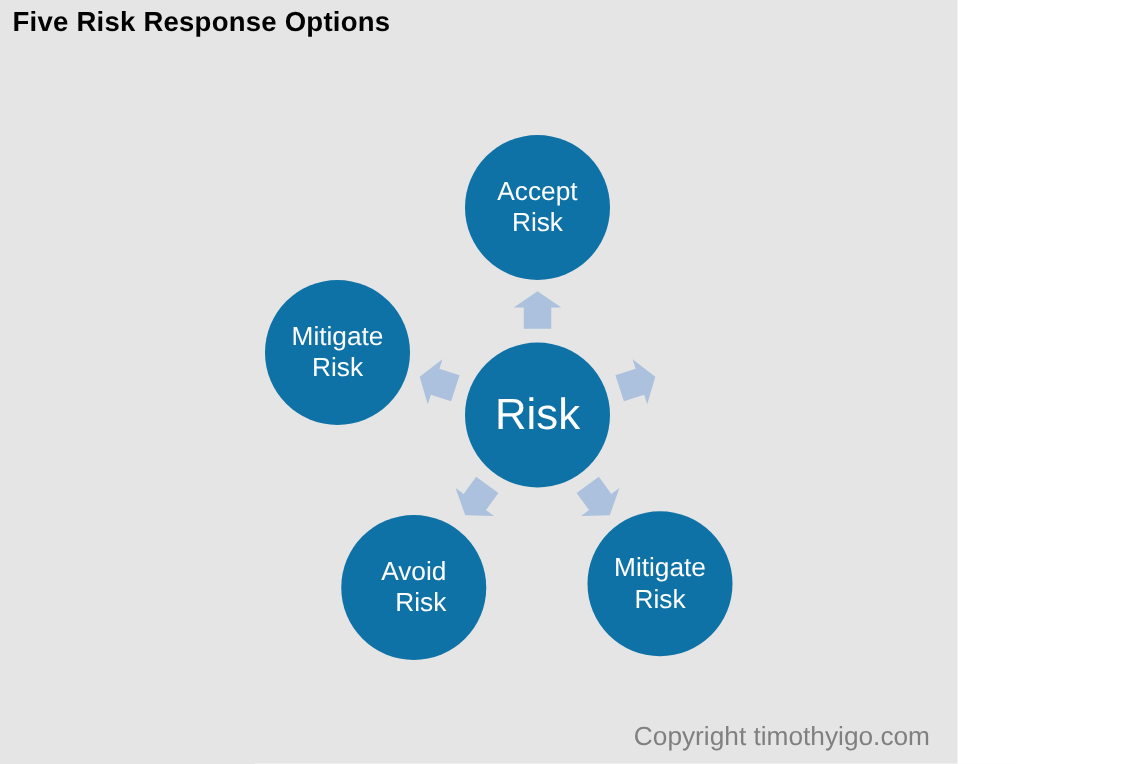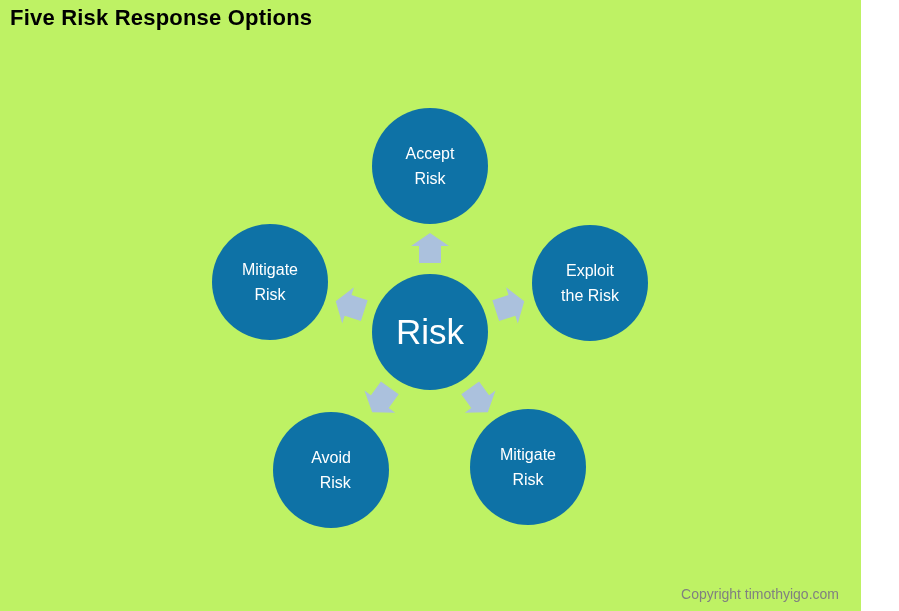--- a/index.html
+++ b/index.html
@@ -3,23 +3,23 @@
 <meta charset="utf-8">
 <style>
   html, body {
     margin: 0;
     padding: 0;
     background: #ffffff;
     font-family: "Liberation Sans", sans-serif;
   }
   .canvas {
     position: relative;
-    width: 861px;
+    width: 766px;
     height: 611px;
-    background: #bef264;
+    background: #e5e5e5;
     overflow: hidden;
   }
   .page-title {
     position: absolute;
     left: 10px;
     top: 5px;
     margin: 0;
     font-size: 22px;
     font-weight: bold;
     color: var(--title-text, #000000);
@@ -38,34 +38,34 @@
     width: 116px;
     height: 116px;
     border-radius: 50%;
     background: var(--node-fill, #0e72a6);
     color: var(--node-text, #ffffff);
     display: flex;
     align-items: center;
     justify-content: center;
     text-align: center;
     white-space: pre-line;
-    font-size: 16px;
+    font-size: 21px;
     line-height: 25px;
   }
   .node-accept   { left: 372px; top: 108px; }
   .node-exploit  { left: 532px; top: 225px; }
   .node-mitigate { left: 470px; top: 409px; }
   .node-avoid    { left: 273px; top: 412px; text-align: right; }
   .node-transfer { left: 212px; top: 224px; }
   .node-center   { left: 372px; top: 274px; font-size: 35px; line-height: 38px; }
   .copyright {
     position: absolute;
     right: 22px;
     bottom: 9px;
-    font-size: 14px;
+    font-size: 21px;
     color: var(--copyright-text, #808080);
   }
 </style>
 </head>
 <body>
 
 <div class="canvas">
 
   <h1 class="page-title">Five Risk Response Options</h1>
 
@@ -75,24 +75,20 @@
     <path class="arrow" transform="translate(479,400) rotate(144)" d="M0,-15 L19,-2 L11,-2 L11,15 L-11,15 L-11,-2 L-19,-2 Z"></path>
     <path class="arrow" transform="translate(381,400) rotate(216)" d="M0,-15 L19,-2 L11,-2 L11,15 L-11,15 L-11,-2 L-19,-2 Z"></path>
     <path class="arrow" transform="translate(350,306) rotate(288)" d="M0,-15 L19,-2 L11,-2 L11,15 L-11,15 L-11,-2 L-19,-2 Z"></path>
   </svg>
 
   <div class="node node-accept">
     <span>Accept
 Risk</span>
   </div>
 
-  <div class="node node-exploit">
-    <span>Exploit
-the Risk</span>
-  </div>
 
   <div class="node node-mitigate">
     <span>Mitigate
 Risk</span>
   </div>
 
   <div class="node node-avoid">
     <span>Avoid
 Risk</span>
   </div>

